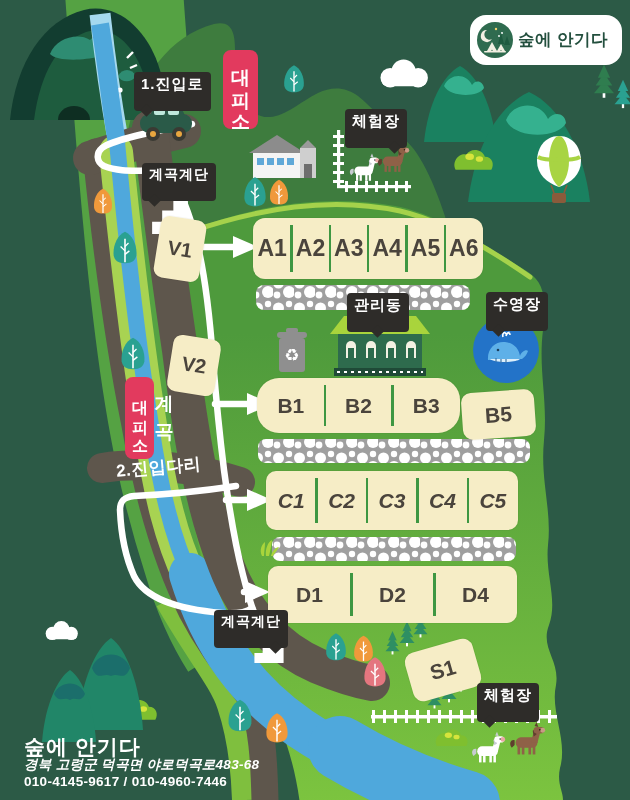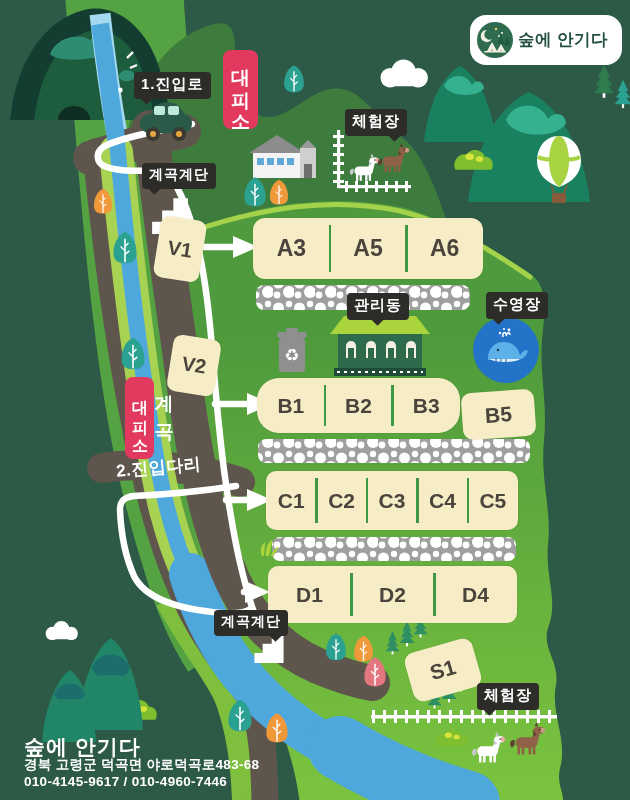--- a/index.html
+++ b/index.html
@@ -2,21 +2,21 @@
 <html><head>
 <meta charset="utf-8">
 <style>
   html,body{margin:0;padding:0;background:#1e3d31;}
   #stage{position:relative;width:630px;height:800px;overflow:hidden;
          background:#2C5A46;font-family:"Liberation Sans","DejaVu Sans",sans-serif;
          -webkit-user-select:none;user-select:none;}
   #scene{position:absolute;left:0;top:0;}
   
   .chip{position:absolute;background:#2E2C29;color:#fff;font-weight:700;font-size:15px;
-        line-height:1;padding:4px 7px 8px;border-radius:4px;letter-spacing:1px;white-space:nowrap;z-index:6;}
+        line-height:1;padding:4px 7px 20px;border-radius:4px;letter-spacing:1px;white-space:nowrap;z-index:6;}
   .chip .ptr{position:absolute;width:9px;height:9px;background:#2E2C29;transform:rotate(45deg);bottom:-4px;}
   .ptr-l{left:8px}.ptr-c{left:calc(50% - 5px)}.ptr-r{right:8px}
   
   .badge-red{position:absolute;background:#E23A5E;color:#fff;border-radius:8px;
              display:flex;align-items:center;justify-content:center;
              writing-mode:vertical-rl;text-orientation:upright;font-weight:800;z-index:6;
              letter-spacing:4px;}
   
   .row{position:absolute;background:#F6EDC6;border-radius:10px;display:flex;
        color:#4A443C;z-index:5;box-shadow:0 0 0 1px rgba(0,0,0,0.03);}
@@ -390,45 +390,48 @@
   <span>계곡계단</span><i class="ptr ptr-r"></i>
 </div>
 <div class="chip" style="left:477px;top:683px;">
   <span>체험장</span><i class="ptr ptr-l"></i>
 </div>
 
 <div class="row solo" style="left:157px;top:218px;width:46px;height:62px;font-size:20px;transform:rotate(9deg);border-radius:9px;">V1</div>
 <div class="row solo" style="left:170px;top:337px;width:48px;height:57px;font-size:20px;transform:rotate(9deg);border-radius:9px;">V2</div>
 
 <div class="row" style="left:253px;top:218px;width:230px;height:61px;font-size:23px;border-radius:12px;">
+  <div class="cell">A1</div>
+  <div class="cell">A2</div>
   <div class="cell">A3</div>
+  <div class="cell">A4</div>
   <div class="cell">A5</div>
   <div class="cell">A6</div>
 </div>
 
 <div class="row" style="left:257px;top:378px;width:203px;height:55px;font-size:21px;border-radius:22px;">
   <div class="cell">B1</div>
   <div class="cell">B2</div>
   <div class="cell">B3</div>
 </div>
 <div class="row solo" style="left:462px;top:391px;width:73px;height:47px;font-size:21px;transform:rotate(-4deg);">B5</div>
 
-<div class="row" style="left:266px;top:471px;width:252px;height:59px;font-size:21px;">
+<div class="row" style="left:266px;top:471px;width:252px;height:59px;font-size:21px;font-style:italic;">
   <div class="cell">C1</div>
   <div class="cell">C2</div>
   <div class="cell">C3</div>
   <div class="cell">C4</div>
   <div class="cell">C5</div>
 </div>
 
 <div class="row" style="left:268px;top:566px;width:249px;height:57px;font-size:21px;">
   <div class="cell">D1</div>
   <div class="cell">D2</div>
   <div class="cell">D4</div>
 </div>
 
 <div class="row solo" style="left:408px;top:645px;width:70px;height:50px;font-size:21px;transform:rotate(-16deg);">S1</div>
 
 <div class="footer f-title" style="left:24px;top:733px;">숲에 안기다</div>
-<div class="footer f-line" style="left:24px;top:756px;">경북 고령군 덕곡면 야로덕곡로483-68</div>
+<div class="footer f-line" style="left:24px;top:756px;font-style:italic;">경북 고령군 덕곡면 야로덕곡로483-68</div>
 <div class="footer f-line" style="left:24px;top:774px;">010-4145-9617 / 010-4960-7446</div>
 
 </div>
 
 </body></html>

